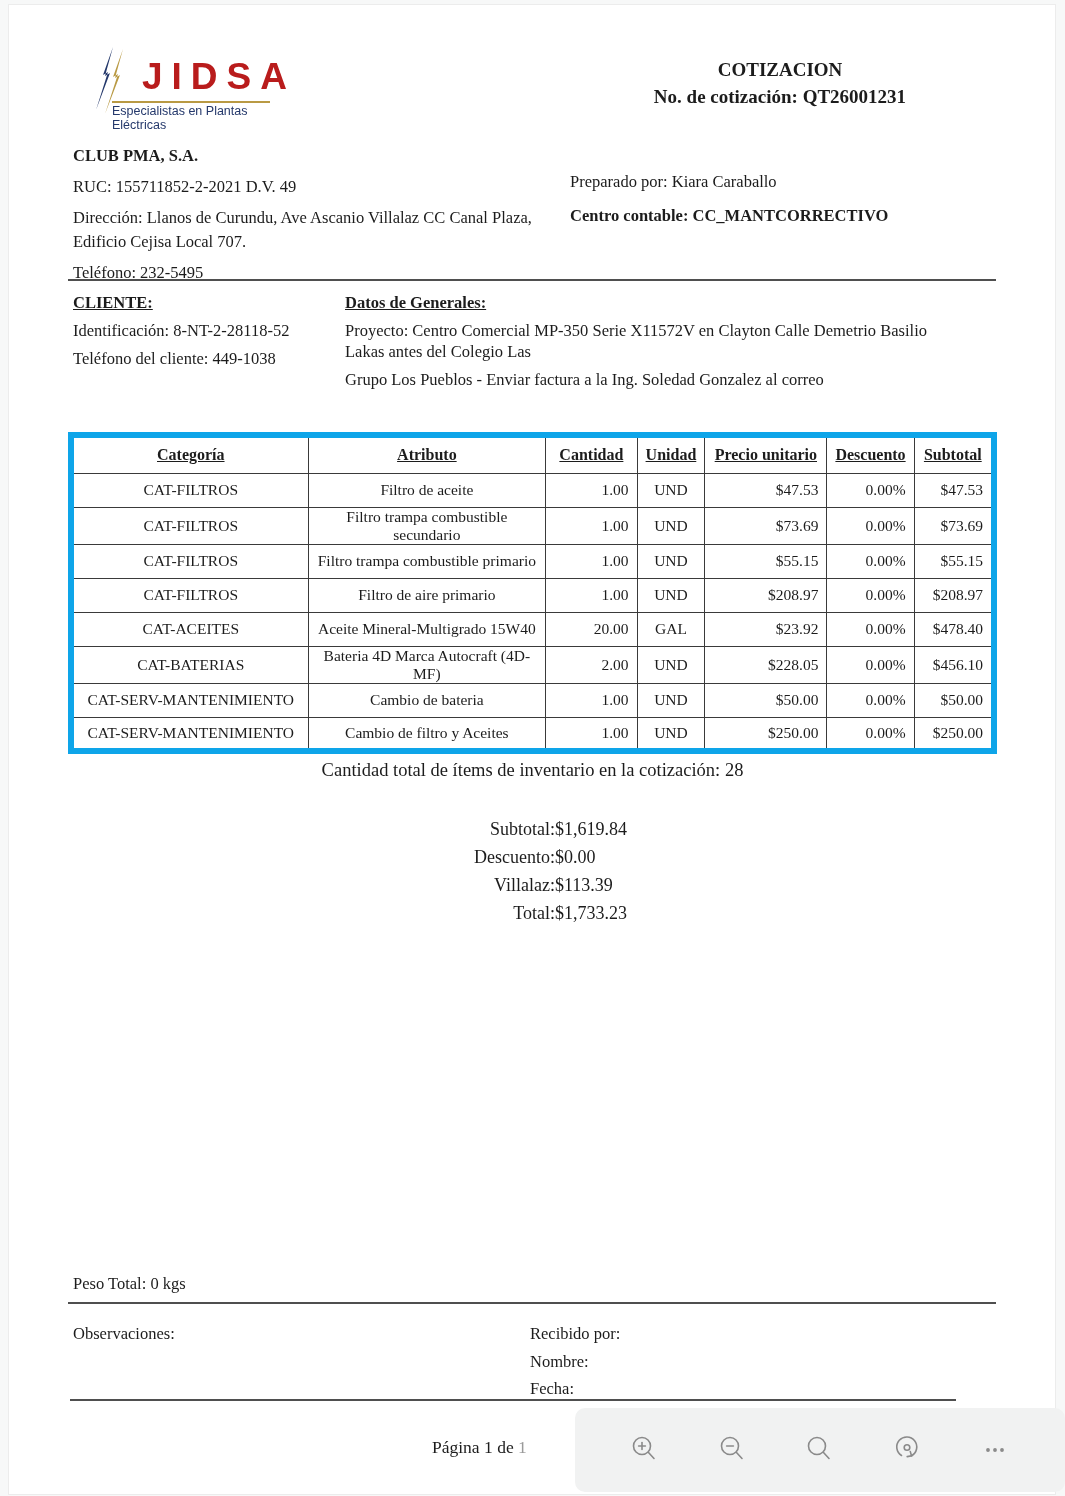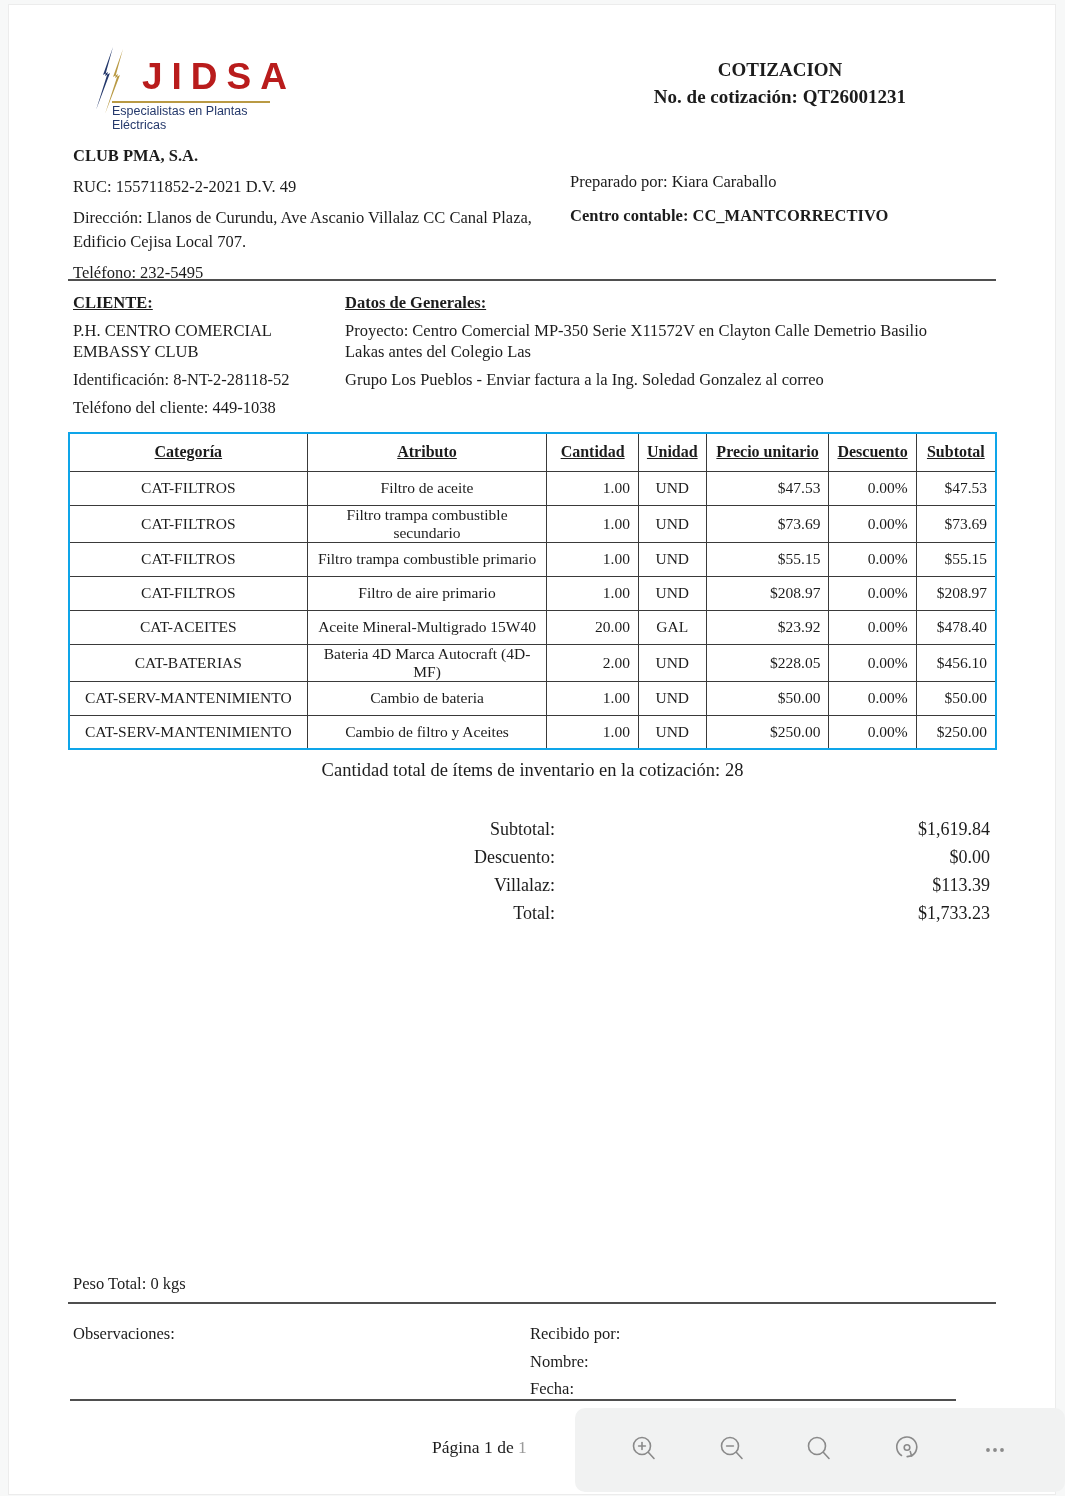--- a/index.html
+++ b/index.html
@@ -49,36 +49,36 @@
   .client-block{position:absolute;left:73px;top:292px;width:262px;font-size:16.5px;line-height:21px;}
   .client-block .row{margin:0 0 7px 0;}
   .general-block{position:absolute;left:345px;top:292px;width:606px;font-size:16.5px;line-height:21px;}
   .general-block .row{margin:0 0 7px 0;}
   .uline{text-decoration:underline;}
 
   
   table.items{
     position:absolute;left:68px;top:432px;width:929px;
     border-collapse:collapse;font-size:15.5px;
-    border:2px solid #0ea5e9;
+    border:6px solid #0ea5e9;
   }
   table.items th,table.items td{border:1px solid #3a3a3a;padding:0 8px;box-sizing:border-box;}
   table.items th{height:38px;font-size:16px;font-weight:bold;text-decoration:underline;text-align:center;}
   table.items td{height:34px;text-align:center;}
   table.items td.num{text-align:right;}
 
   
   .items-count{
     position:absolute;left:68px;top:760px;width:929px;
     text-align:center;font-size:18.5px;
   }
   .totals{position:absolute;left:340px;top:815px;width:650px;font-size:18px;}
   .totals .trow{display:flex;height:28px;line-height:28px;}
   .totals .tlabel{width:215px;text-align:right;}
-  .totals .tvalue{flex:1;text-align:right;}
+  .totals .tvalue{flex:1;}
 
   
   .weight{position:absolute;left:73px;top:1274px;font-size:16.5px;}
   .observations{position:absolute;left:73px;top:1324px;font-size:16.5px;}
   .received-block{position:absolute;left:530px;top:1320px;font-size:16.5px;line-height:27.5px;}
 
   
   .page-indicator{position:absolute;left:432px;top:1437px;font-size:17.5px;}
   .page-indicator .count{color:#9a9a9a;}
   .viewer-toolbar{
@@ -116,21 +116,20 @@
 
 <div class="meta-block">
   <div class="row">Preparado por: Kiara Caraballo</div>
   <div class="row bold">Centro contable: CC_MANTCORRECTIVO</div>
 </div>
 
 <div class="hr hr1"></div>
 
 <div class="client-block">
   <div class="row bold uline">CLIENTE:</div>
-  <div class="row">P.H. CENTRO COMERCIAL EMBASSY CLUB</div>
   <div class="row">Identificación: 8-NT-2-28118-52</div>
   <div class="row">Teléfono del cliente: 449-1038</div>
 </div>
 
 <div class="general-block">
   <div class="row bold uline">Datos de Generales:</div>
   <div class="row">Proyecto: Centro Comercial MP-350 Serie X11572V en Clayton Calle Demetrio Basilio Lakas antes del Colegio Las</div>
   <div class="row">Grupo Los Pueblos - Enviar factura a la Ing. Soledad Gonzalez al correo</div>
 </div>
 

